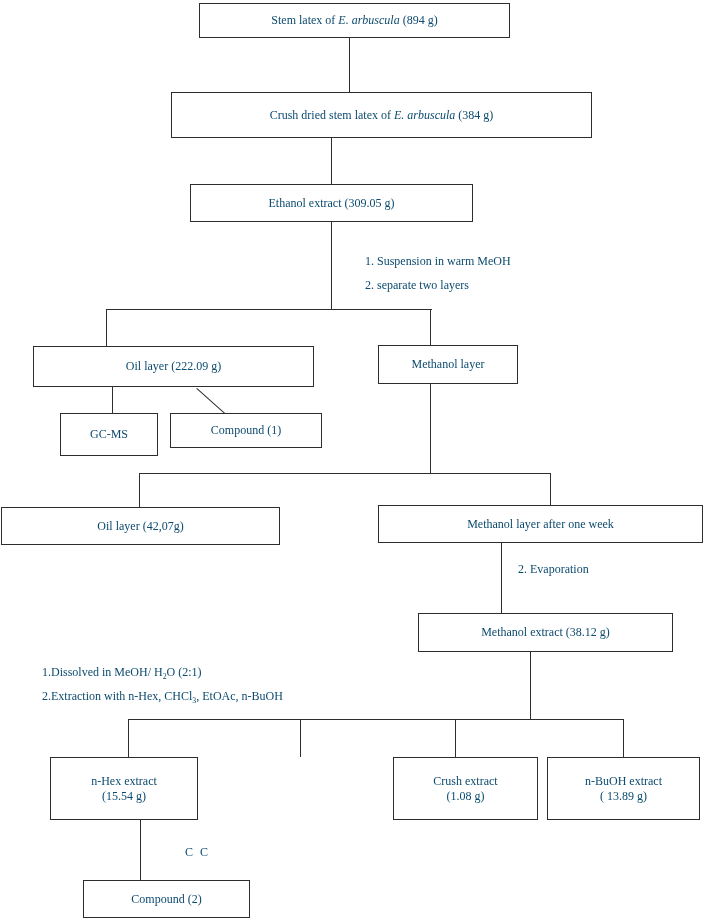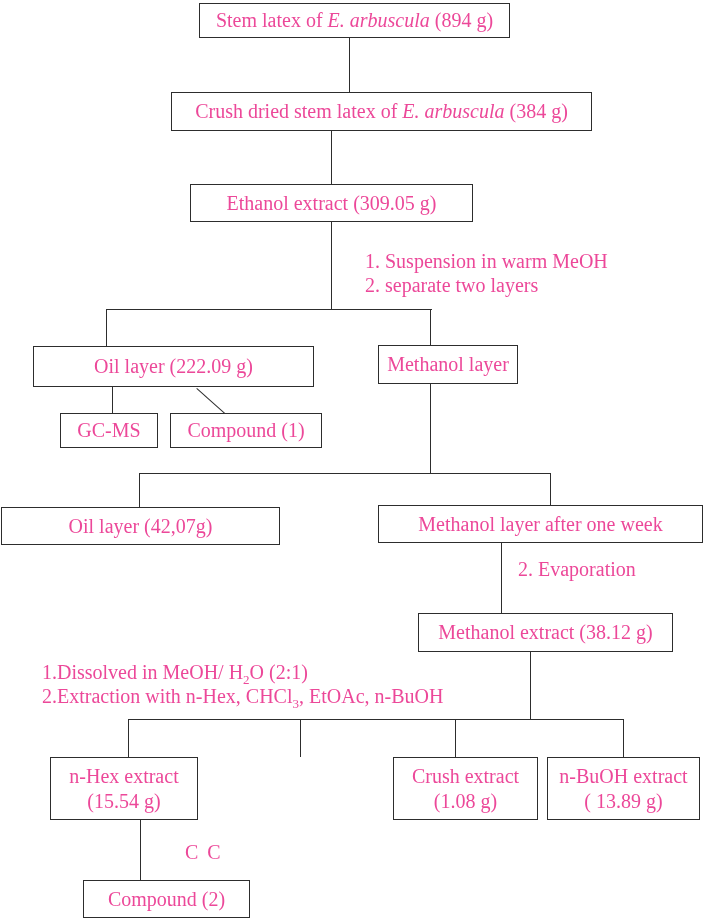--- a/index.html
+++ b/index.html
@@ -2,22 +2,22 @@
 <html><head>
 <meta charset="utf-8">
 <style>
   html, body { margin: 0; padding: 0; background: #ffffff; }
   #figure {
     position: relative;
     width: 710px;
     height: 921px;
     background: #ffffff;
     font-family: "Liberation Serif", "DejaVu Serif", serif;
-    font-size: 20px;
-    color: #ec4899;
+    font-size: 12px;
+    color: #0c4a6e;
     overflow: hidden;
   }
   .box {
     position: absolute;
     box-sizing: border-box;
     border: 1.4px solid #2d2d2d;
     background: #ffffff;
     display: flex;
     flex-direction: column;
     align-items: center;
@@ -65,37 +65,37 @@
   <div class="line vline" style="left:128px;top:719px;height:38px"></div>
   <div class="line vline" style="left:300px;top:719px;height:38px"></div>
   <div class="line vline" style="left:455px;top:719px;height:38px"></div>
   <div class="line vline" style="left:623px;top:719px;height:38px"></div>
   <div class="line vline" style="left:140px;top:820px;height:60px"></div>
 
   <div class="box" style="left:199px;top:3px;width:311px;height:35px">
     <span class="bl"><span>Stem latex of </span><i>E. arbuscula</i><span> (894 g)</span></span>
   </div>
 
-  <div class="box" style="left:171px;top:92px;width:421px;height:39px">
+  <div class="box" style="left:171px;top:92px;width:421px;height:46px">
     <span class="bl"><span>Crush dried stem latex of </span><i>E. arbuscula</i><span> (384 g)</span></span>
   </div>
 
   <div class="box" style="left:190px;top:184px;width:283px;height:38px">
     <span class="bl">Ethanol extract (309.05 g)</span>
   </div>
 
   <div class="box" style="left:33px;top:346px;width:281px;height:41px">
     <span class="bl">Oil layer (222.09 g)</span>
   </div>
 
   <div class="box" style="left:378px;top:345px;width:140px;height:39px">
     <span class="bl">Methanol layer</span>
   </div>
 
-  <div class="box" style="left:60px;top:413px;width:98px;height:35px">
+  <div class="box" style="left:60px;top:413px;width:98px;height:43px">
     <span class="bl">GC-MS</span>
   </div>
 
   <div class="box" style="left:170px;top:413px;width:152px;height:35px">
     <span class="bl">Compound (1)</span>
   </div>
 
   <div class="box" style="left:1px;top:507px;width:279px;height:38px">
     <span class="bl">Oil layer (42,07g)</span>
   </div>

